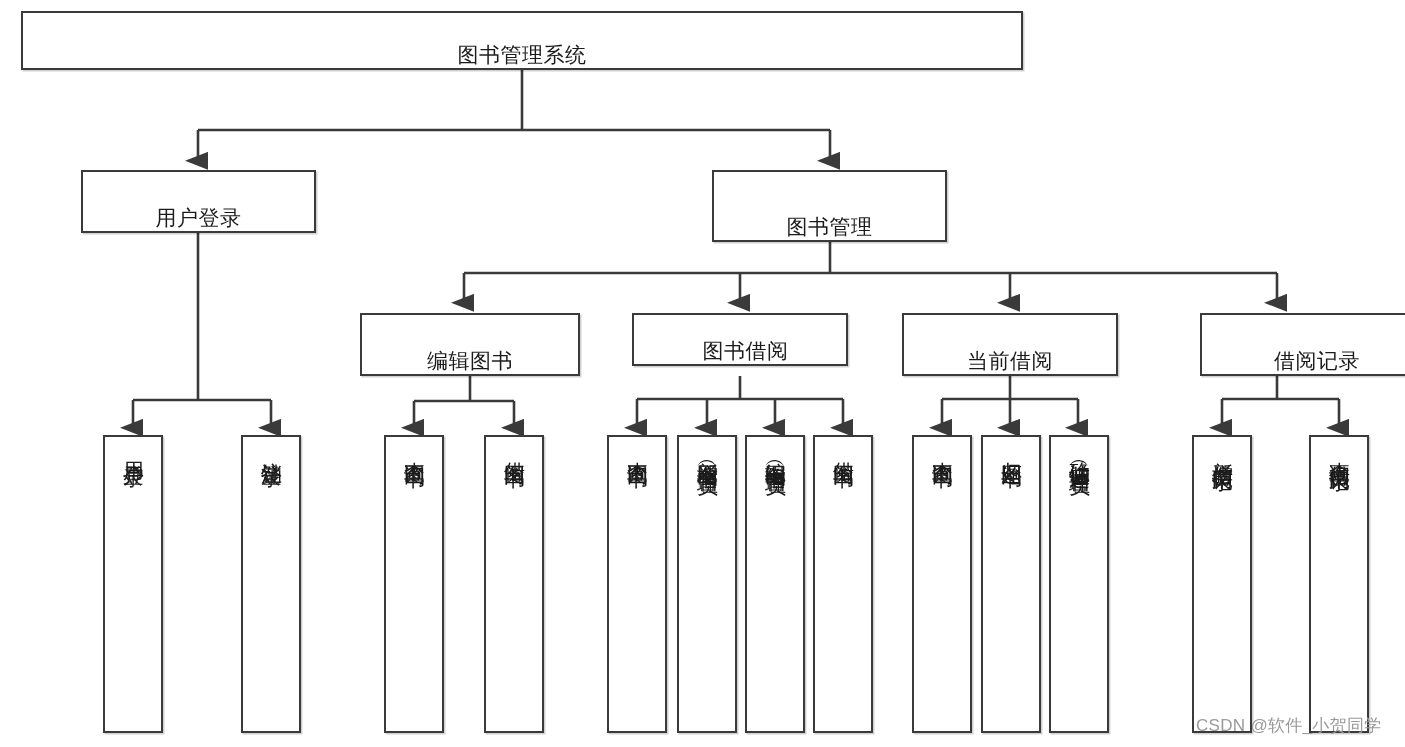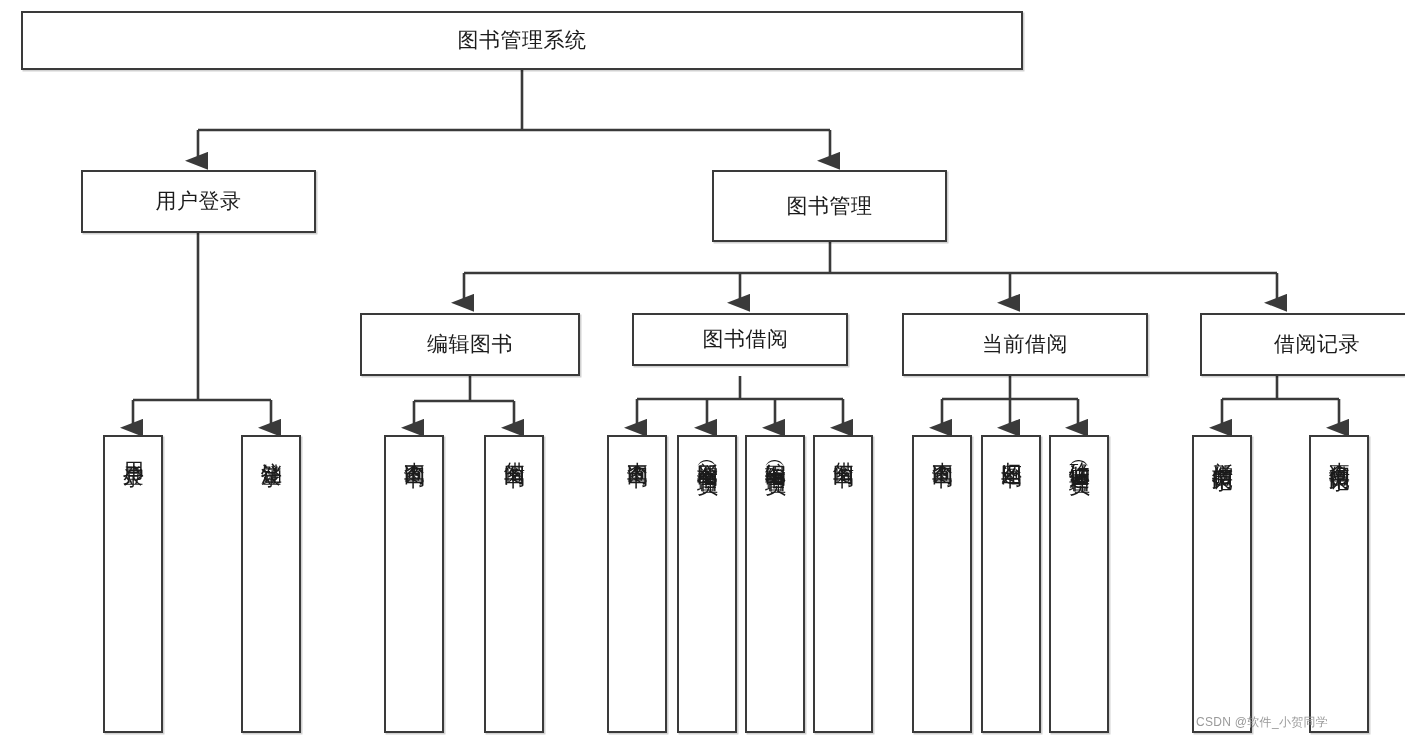--- a/index.html
+++ b/index.html
@@ -24,21 +24,21 @@
     width: 1405px;
     height: 747px;
   }
   .node {
     position: absolute;
     box-sizing: border-box;
     border: 2px solid #3a3a3a;
     background: #ffffff;
     color: #1b1b1b;
     display: flex;
-    align-items: center;
+    align-items: flex-end;
     justify-content: center;
     box-shadow: 1.5px 1.5px 0 rgba(0,0,0,0.18);
   }
   .node .label {
     font-size: 21px;
     line-height: 1.18;
     letter-spacing: 0.5px;
     white-space: nowrap;
   }
   .node.vertical {
@@ -50,21 +50,21 @@
     text-orientation: upright;
     font-size: 21px;
     line-height: 1.28;
     letter-spacing: 2px;
     white-space: nowrap;
     margin: 0 auto;
   }
   .watermark {
     position: absolute;
     color: #9a9a9a;
-    font-size: 12px;
+    font-size: 17px;
     white-space: nowrap;
     letter-spacing: 0.3px;
   }
 </style>
 </head>
 <body>
 
 <div id="canvas">
 
   <svg class="edges" viewBox="0 0 1405 747" xmlns="http://www.w3.org/2000/svg">
@@ -127,21 +127,21 @@
   <div class="node" style="left:712px; top:170px; width:235px; height:72px;">
     <span class="label">图书管理</span>
   </div>
 
   <div class="node" style="left:360px; top:313px; width:220px; height:63px;">
     <span class="label">编辑图书</span>
   </div>
   <div class="node" style="left:632px; top:313px; width:216px; height:53px;padding-left:11px;">
     <span class="label">图书借阅</span>
   </div>
-  <div class="node" style="left:902px; top:313px; width:246px; height:63px;">
+  <div class="node" style="left:902px; top:313px; width:216px; height:63px;">
     <span class="label">当前借阅</span>
   </div>
   <div class="node" style="left:1172px; top:313px; width:234px; height:63px;margin-left:28px;">
     <span class="label">借阅记录</span>
   </div>
 
   <div class="node vertical" style="left:103px; top:435px; width:60px; height:298px;">
     <span class="label">用户登录</span>
   </div>
   <div class="node vertical" style="left:241px; top:435px; width:60px; height:298px;">

